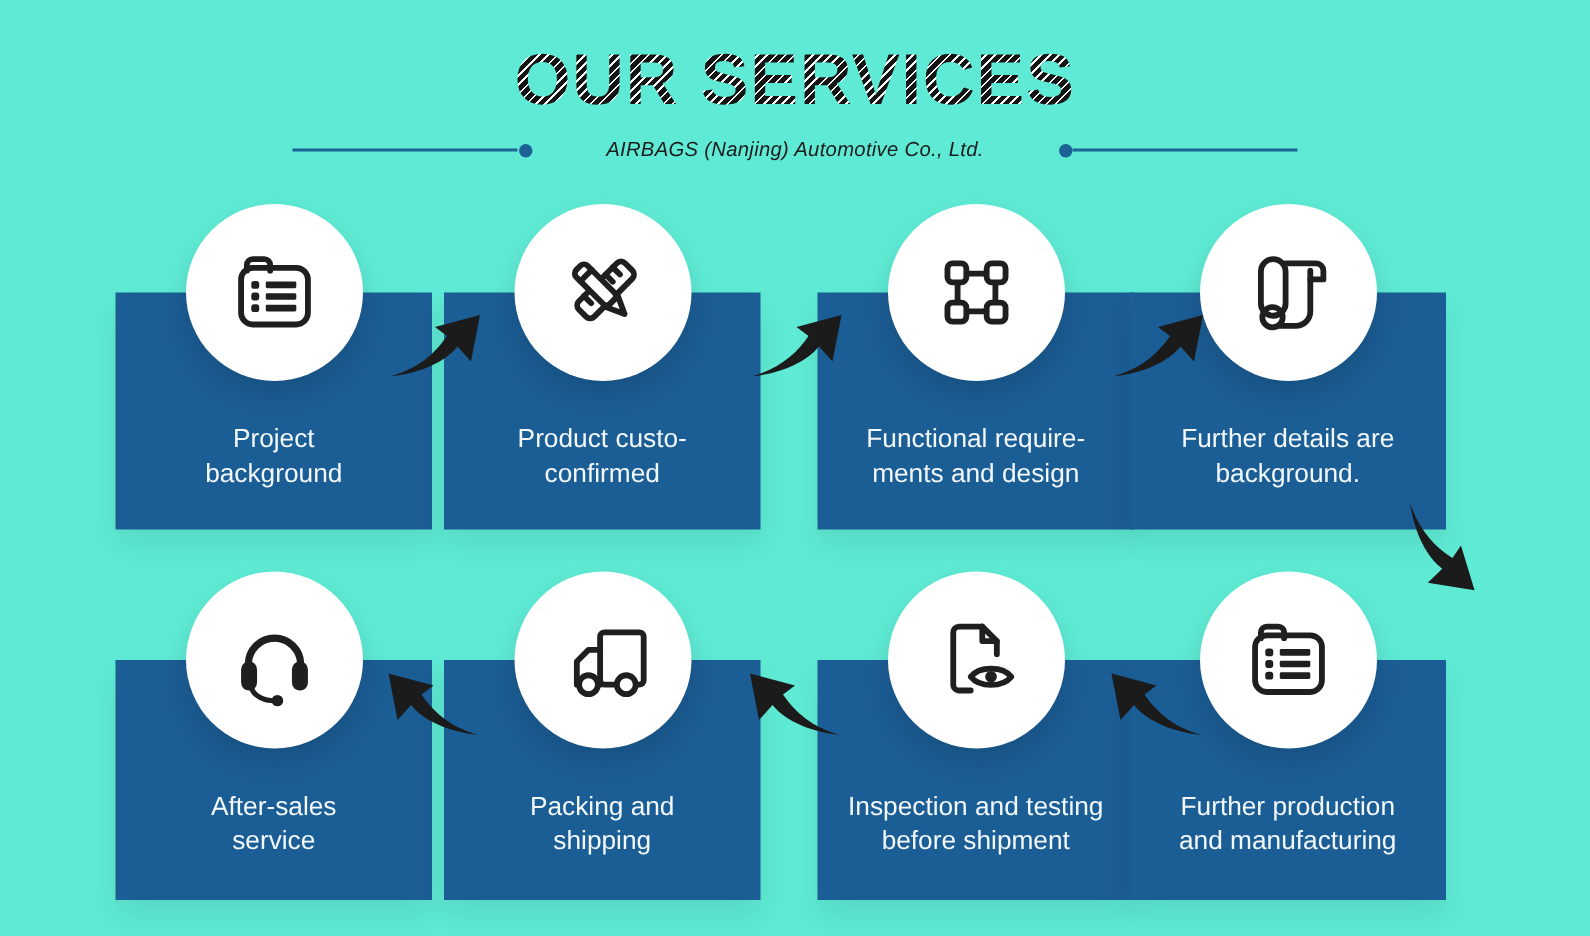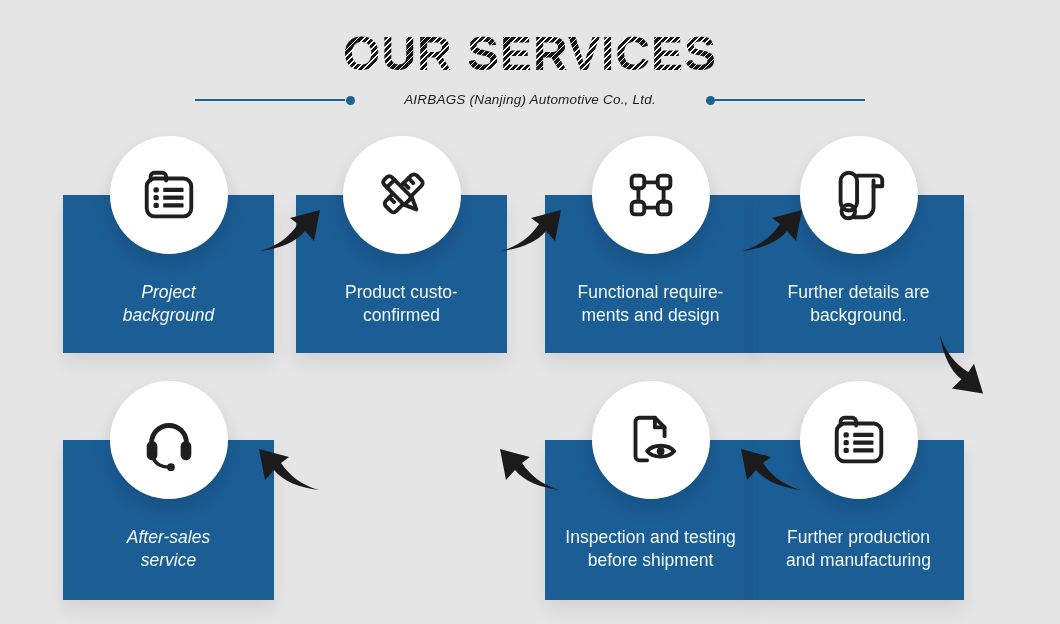--- a/index.html
+++ b/index.html
@@ -1,18 +1,18 @@
 <!DOCTYPE html>
 <html><head>
 <meta charset="utf-8">
 <style>
   * { margin:0; padding:0; box-sizing:border-box; }
   html,body { background:#ffffff; }
   .stage {
-    position:relative; width:1060px; height:624px; background:#e5e5e5;
+    position:relative; width:1060px; height:624px; background:#5eead4;
     font-family:"Liberation Sans", sans-serif; overflow:hidden;
   }
   
   .title {
     position:absolute; top:26px; left:0; width:100%; text-align:center;
     font-size:48px; font-weight:900; letter-spacing:1px;
     background:repeating-linear-gradient(135deg,#151515 0 3.1px,#fbfbfb 3.1px 4.3px);
     -webkit-background-clip:text; background-clip:text; color:transparent;
   }
   .subtitle {
@@ -25,21 +25,21 @@
   .dot { position:absolute; top:95.5px; width:9px; height:9px; border-radius:50%; background:#1b6394; }
   .dot.left  { left:346px; }
   .dot.right { left:706px; }
   
   .box {
     position:absolute; width:211px; background:#1b5d95;
     box-shadow:0 10px 18px rgba(0,0,0,.08);
   }
   .row1 { top:195px; height:158px; }
   .row2 { top:440px; height:160px; }
-  .c1 { left:63px;font-style:italic; } .c2 { left:296px; } .c3 { left:545px; } .c4 { left:753px; }
+  .c1 { left:77px; } .c2 { left:296px; } .c3 { left:545px; } .c4 { left:753px; }
   .circle {
     position:absolute; left:50%; top:-59px; transform:translateX(-50%);
     width:118px; height:118px; border-radius:50%; background:#ffffff;
     box-shadow:0 9px 18px rgba(0,0,0,.13);
     display:flex; align-items:center; justify-content:center; z-index:2;
   }
   .label {
     position:absolute; left:0; right:0; top:86px; text-align:center;
     color:#f2f8fc; font-size:17.5px; line-height:23px; font-weight:400;
   }
@@ -149,20 +149,34 @@
         <path d="M16 51 c2 6 9 9 16 9" style="stroke-width:3.5"></path>
         <circle class="fill" cx="34" cy="60" r="4"></circle>
       </svg>
     </div>
     <div class="label">
       <span>After-sales</span><br>
       <span>service</span>
     </div>
   </div>
 
+  <div class="box row2 c2">
+    <div class="circle">
+      <svg class="icon" viewBox="0 0 64 64">
+        <rect x="30" y="13" width="30" height="36" rx="3"></rect>
+        <path d="M30 25 h-8 l-8 8 v16 h16"></path>
+        <circle cx="22" cy="49" r="6.5" style="fill:#fff"></circle>
+        <circle cx="48" cy="49" r="6.5" style="fill:#fff"></circle>
+      </svg>
+    </div>
+    <div class="label">
+      <span>Packing and</span><br>
+      <span>shipping</span>
+    </div>
+  </div>
 
   <div class="box row2 c3">
     <div class="circle">
       <svg class="icon" viewBox="0 0 64 64">
         <path d="M36 9 H20 a4 4 0 0 0 -4 4 v36 a4 4 0 0 0 4 4 h8"></path>
         <path d="M36 9 v10 h10 z"></path>
         <path d="M46 19 v9"></path>
         <path d="M28 43.5 C34 36 50 36 56 43.5 C50 51 34 51 28 43.5 Z" style="fill:#fff"></path>
         <circle class="fill" cx="42" cy="43.5" r="4"></circle>
       </svg>

